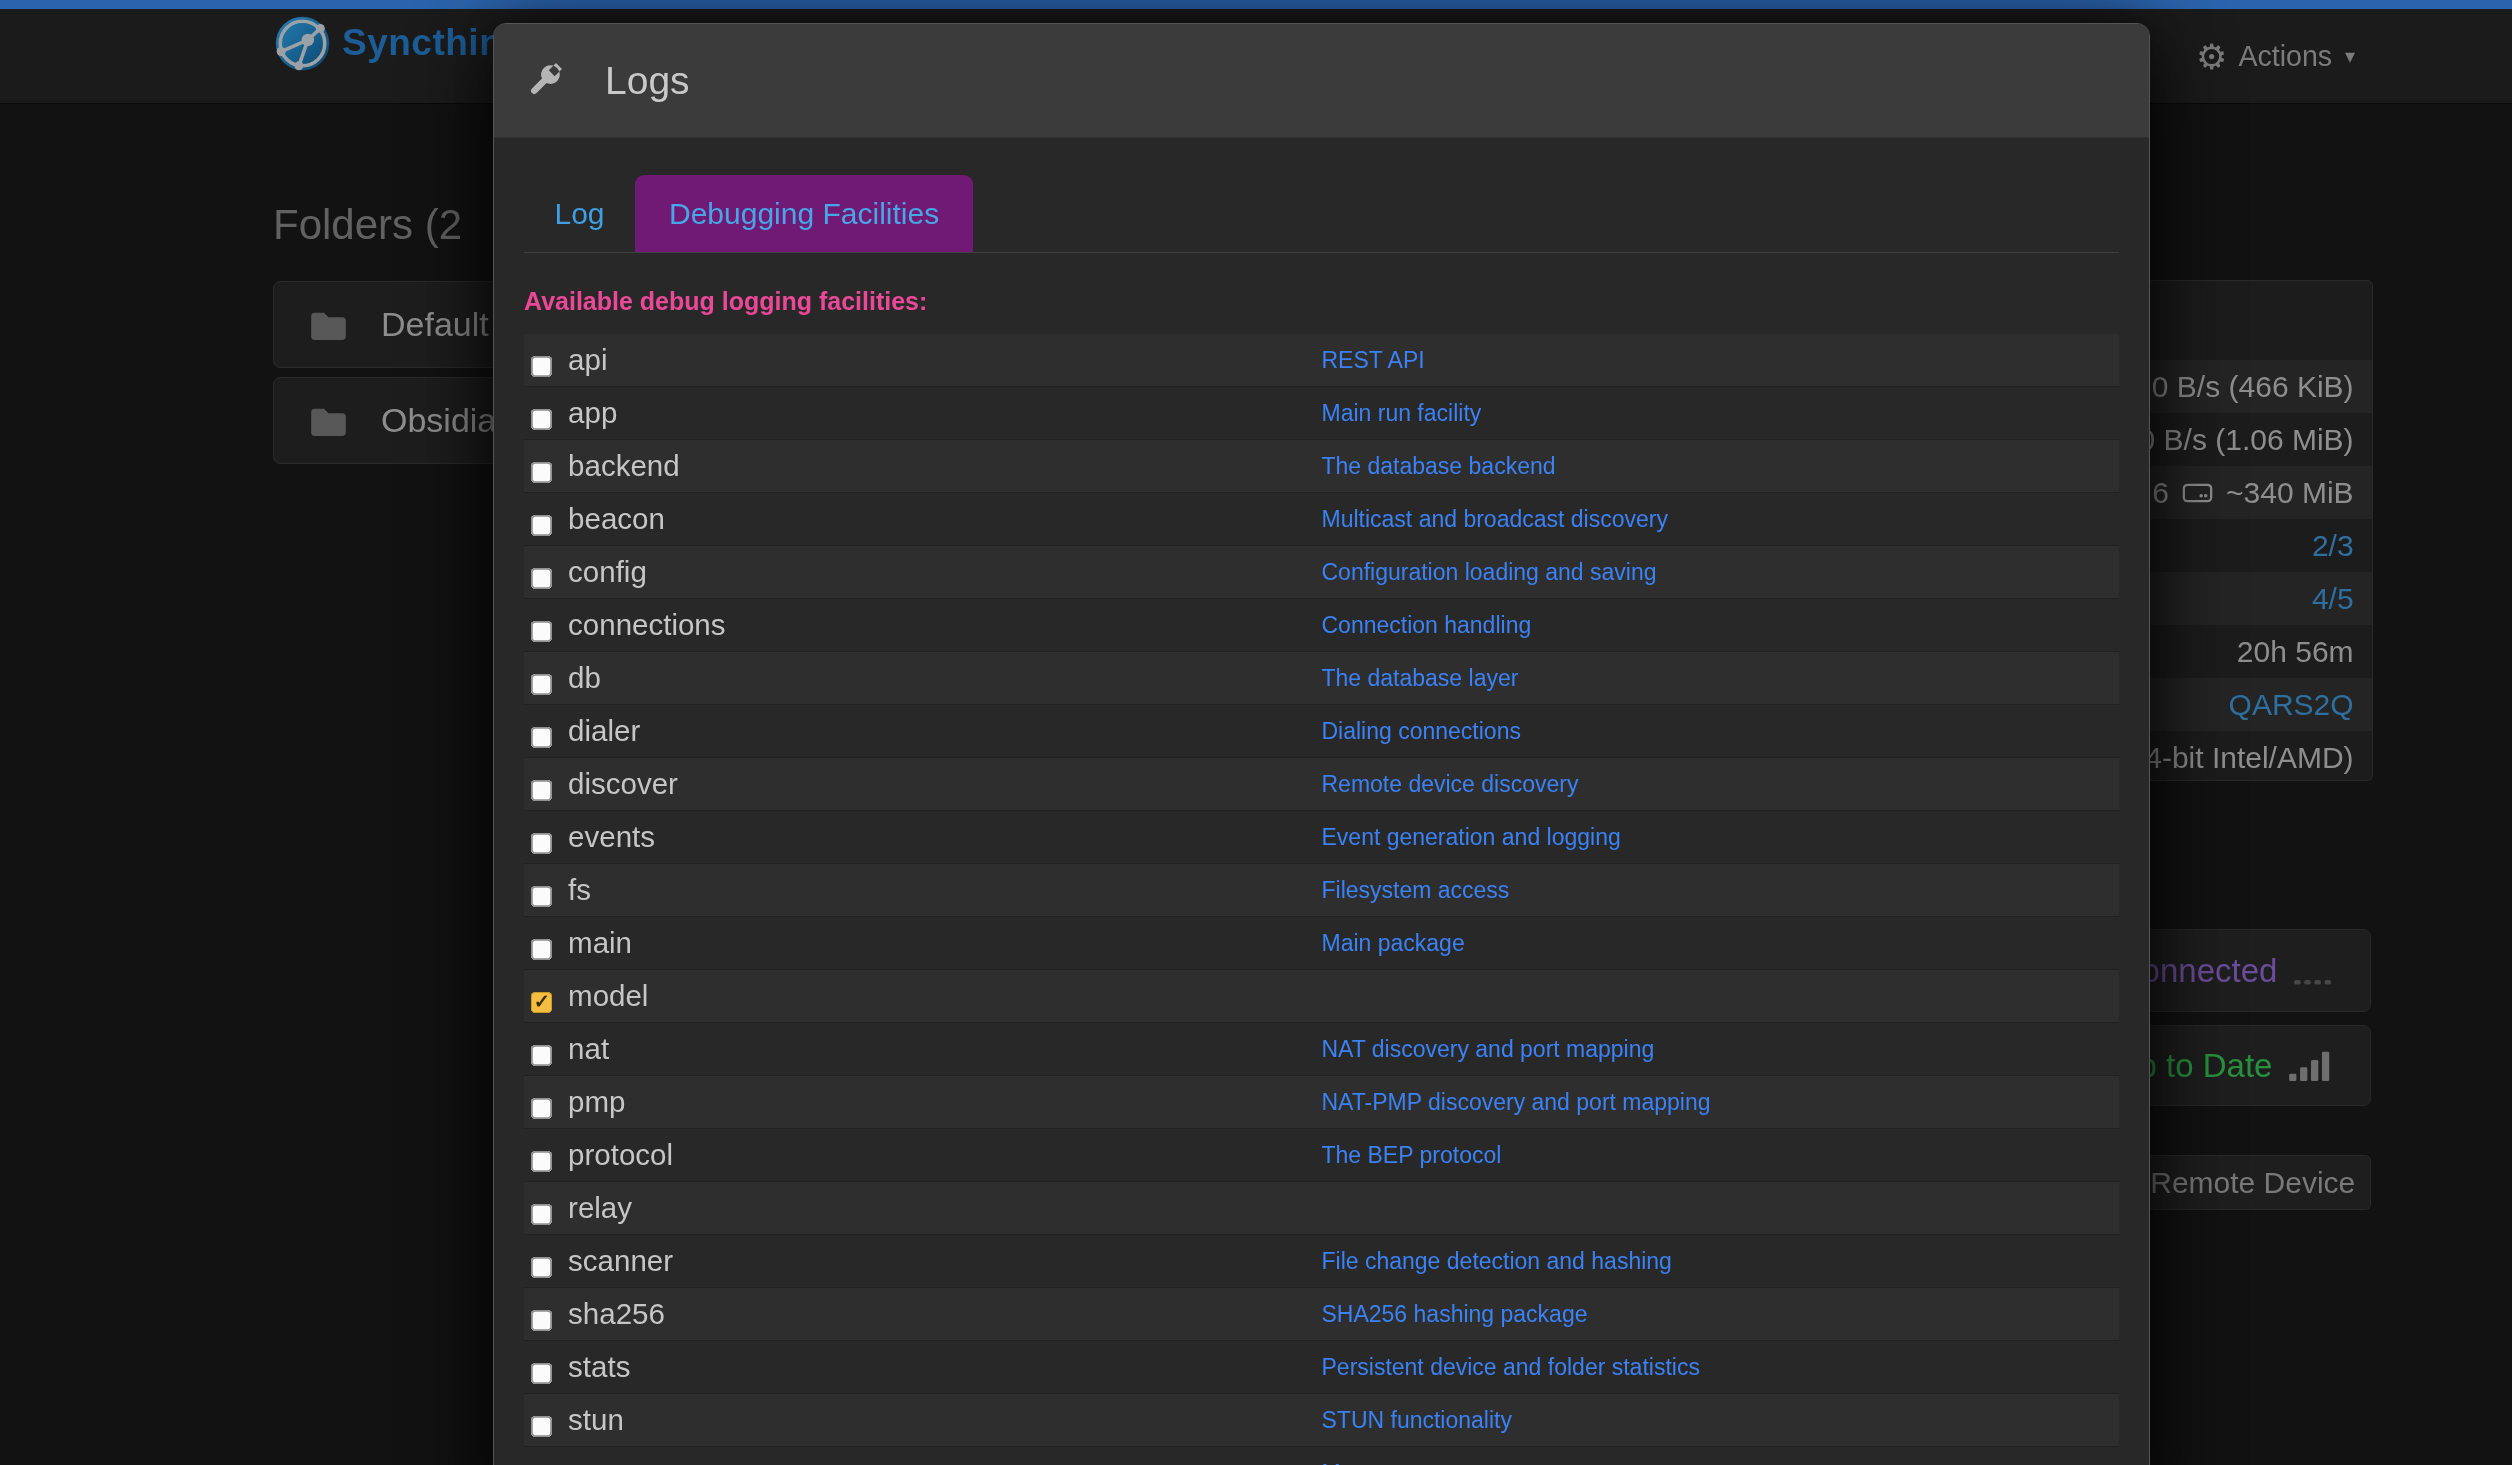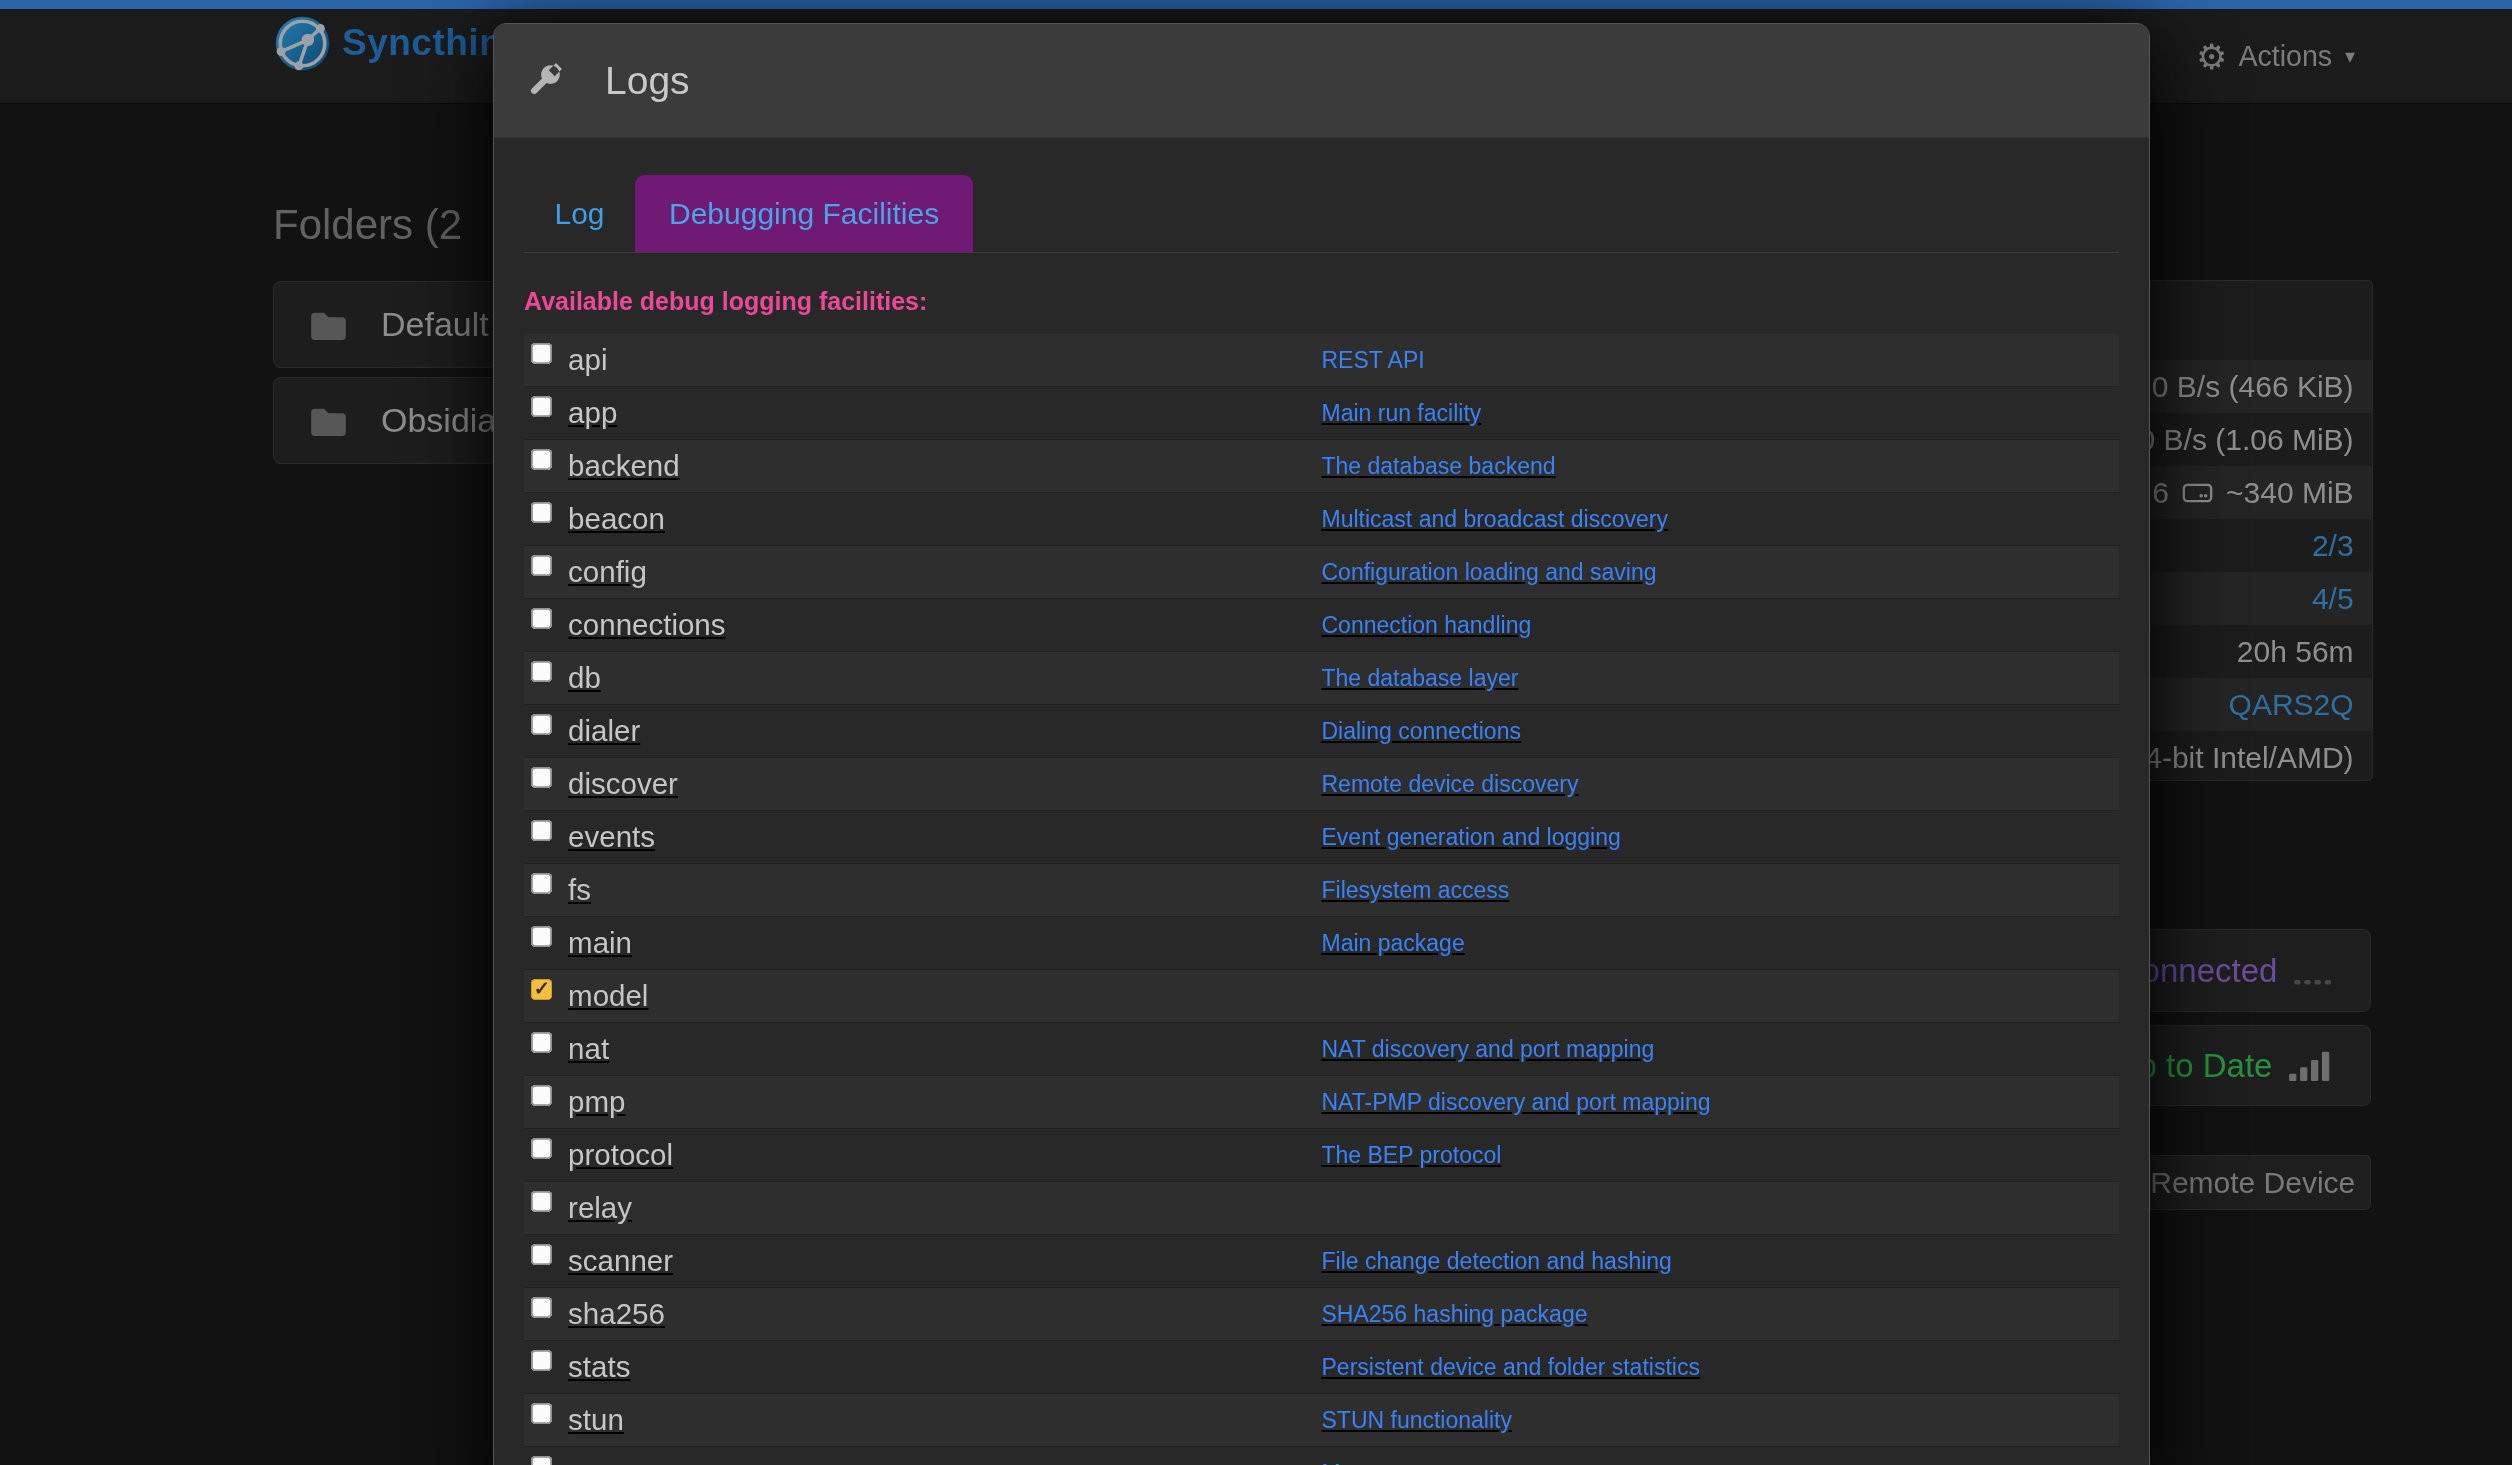--- a/index.html
+++ b/index.html
@@ -45,22 +45,22 @@
   .modal-title{font-size:39px;color:#c9c9c9;}
   .modal-body{padding:0 30px;}
   .tabs{margin-top:37px;height:77px;display:flex;align-items:stretch;border-bottom:0.9px solid #3e3e3e;}
   .tab{display:flex;align-items:center;justify-content:center;font-size:30px;cursor:pointer;}
   .tab.inactive{width:111px;color:var(--tab-blue-dim);}
   .tab.active{padding:0 34px;background:#701a75;border-radius:9.2px 9.2px 0 0;color:var(--tab-blue);}
   .facilities-heading{margin-top:34px;font-size:25px;font-weight:bold;color:#ec4899;}
   .ftable{margin-top:18.4px;}
   .frow{height:52px;display:flex;align-items:center;}
   .frow.striped{background:var(--stripe);}
-  .frow + .frow{border-top:0.9px solid #212121;text-decoration:underline;}
-  .fname{width:50%;display:flex;align-items:flex-start;padding-left:7.4px;box-sizing:border-box;gap:15.7px;}
+  .frow + .frow{border-top:0.9px solid #212121;}
+  .fname{width:50%;display:flex;align-items:flex-end;padding-left:7.4px;box-sizing:border-box;gap:15.7px;}
   .fname .nm{font-size:29.5px;color:#c6c6c6;}
   .fdesc{width:50%;font-size:23px;color:#3b82f6;}
   .cb{width:21px;height:21px;border-radius:4.6px;background:#fbfbfb;box-shadow:inset 0 0 0 1.8px #909090;position:relative;flex:0 0 auto;cursor:pointer;}
   .cb.checked{background:var(--cb-checked);box-shadow:inset 0 0 0 0.9px #c79a22;}
   .cb.checked::after{content:"\2713";position:absolute;left:0;top:-1.8px;width:21px;height:21px;display:flex;align-items:center;justify-content:center;font-size:19.4px;font-weight:bold;color:#3a2b00;}
 </style>
 </head>
 <body>
 
 <div class="topbar"></div>

